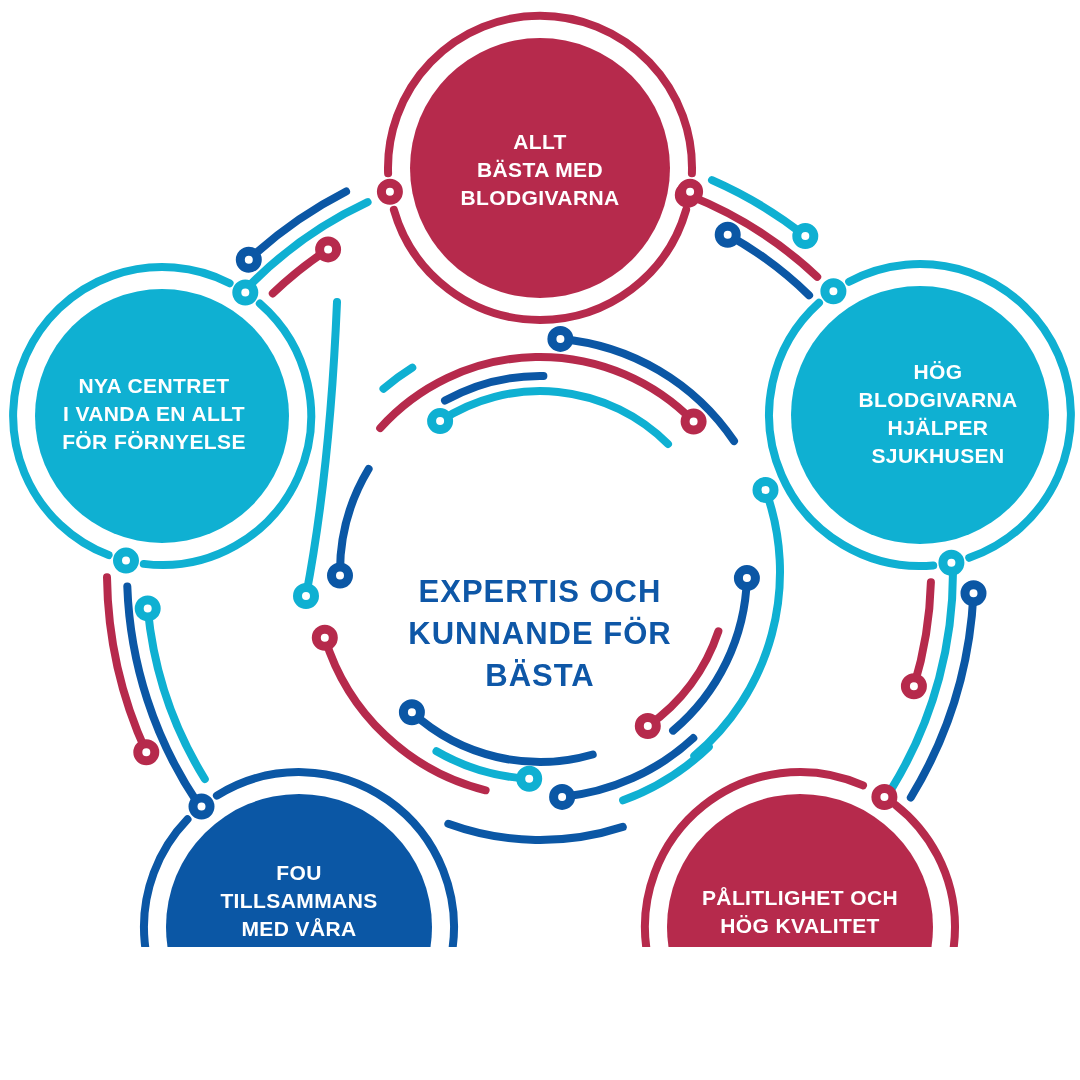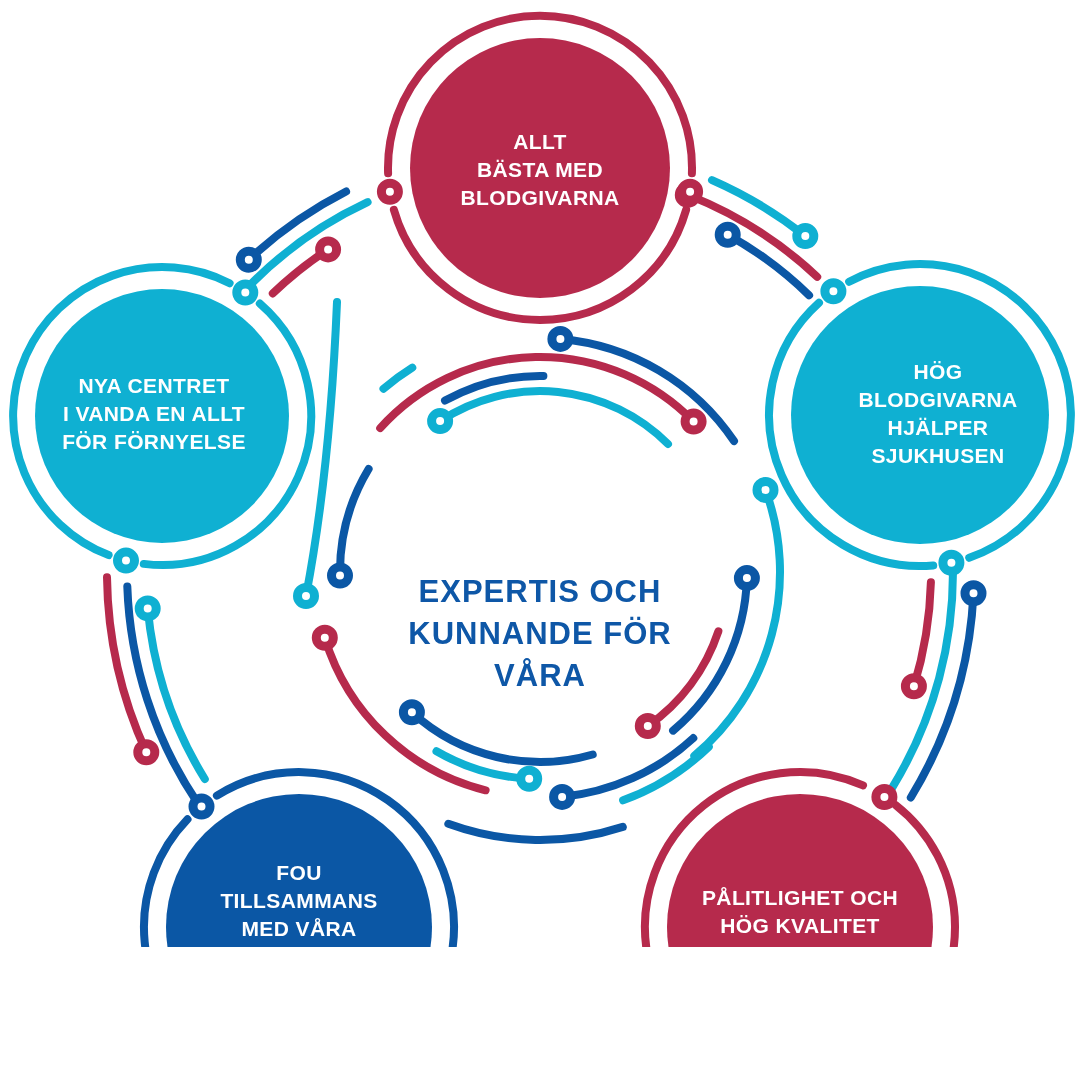--- a/index.html
+++ b/index.html
@@ -125,16 +125,16 @@
 
   <div class="label bubble-label" style="left:154px;top:414px;">
     <span>NYA CENTRET</span>
     <span>I VANDA EN ALLT</span>
     <span>FÖR FÖRNYELSE</span>
   </div>
 
   <div class="label center-label" style="left:540px;top:586px;margin-top:48px;">
     <span>EXPERTIS OCH</span>
     <span>KUNNANDE FÖR</span>
-    <span>VÅRA</span>
+    <span>BÄSTA</span>
   </div>
 
 </div>
 
 </body></html>

